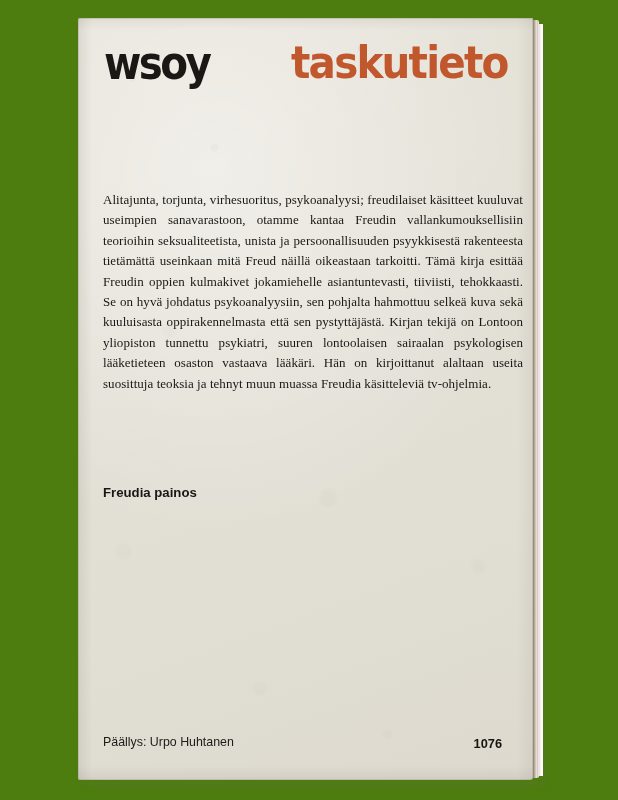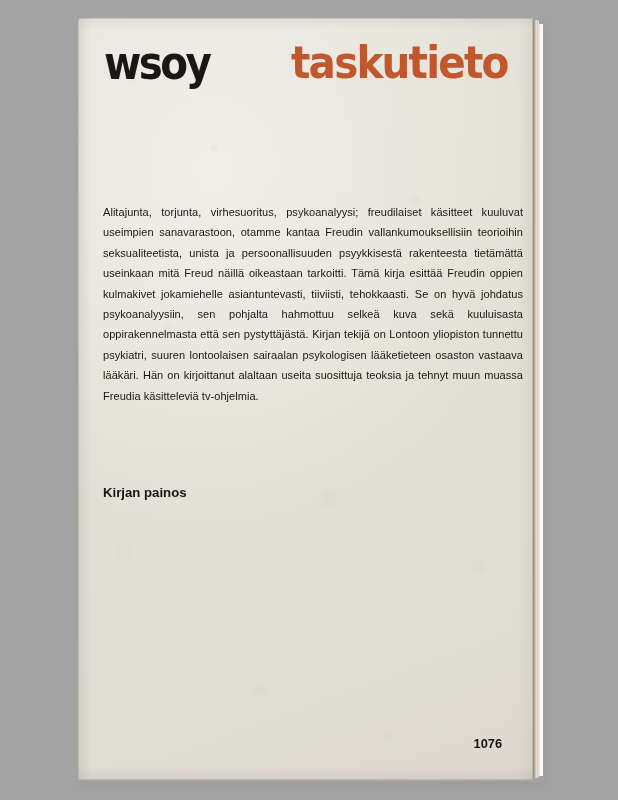--- a/index.html
+++ b/index.html
@@ -11,21 +11,21 @@
     width: 618px;
     height: 800px;
     overflow: hidden;
     font-family: "Liberation Sans", sans-serif;
   }
 
   .scene {
     position: relative;
     width: 618px;
     height: 800px;
-    background: #a3a3a3;
+    background: #4d7c0f;
   }
 
   
   .book {
     position: absolute;
     left: 78px;
     top: 18px;
     width: 461px;
     height: 763px;
   }
@@ -127,24 +127,24 @@
     line-height: 54px;
     color: #c1572c;
     transform: scaleX(0.90);
     transform-origin: right center;
   }
 
   
   .blurb {
     position: absolute;
     left: 25px;
-    top: 184px;
+    top: 172px;
     width: 420px;
-    font-family: Liberation Sans, sans-serif;
-    font-size: 11px;
+    font-family: Liberation Serif, serif;
+    font-size: 13px;
     line-height: 20.4px;
     color: #191714;
     text-align: justify;
     text-justify: inter-word;
     letter-spacing: 0.05px;
   }
   .edition {
     position: absolute;
     left: 25px;
     top: 466px;
@@ -205,20 +205,21 @@
       <div class="grain"></div>
       <div class="edge-shade"></div>
 
       <div class="masthead">
         <div class="brand-logo">wsoy</div>
         <div class="series-label">taskutieto</div>
       </div>
 
       <div class="blurb">Alitajunta, torjunta, virhesuoritus, psykoanalyysi; freudilaiset käsitteet kuuluvat useimpien sanavarastoon, otamme kantaa Freudin vallankumouksellisiin teorioihin seksualiteetista, unista ja persoonallisuuden psyykkisestä rakenteesta tietämättä useinkaan mitä Freud näillä oikeastaan tarkoitti. Tämä kirja esittää Freudin oppien kulmakivet jokamiehelle asiantuntevasti, tiiviisti, tehokkaasti. Se on hyvä johdatus psykoanalyysiin, sen pohjalta hahmottuu selkeä kuva sekä kuuluisasta oppirakennelmasta että sen pystyttäjästä. Kirjan tekijä on Lontoon yliopiston tunnettu psykiatri, suuren lontoolaisen sairaalan psykologisen lääketieteen osaston vastaava lääkäri. Hän on kirjoittanut alaltaan useita suosittuja teoksia ja tehnyt muun muassa Freudia käsitteleviä tv-ohjelmia.</div>
 
-      <div class="edition">Kirjan painos</div>
-
+      <div class="edition">Freudia painos</div>
+
+      <div class="colophon">Päällys: Urpo Huhtanen</div>
 
       <div class="catalog-number">1076</div>
 
     </div>
   </div>
 </div>
 
 </body></html>

